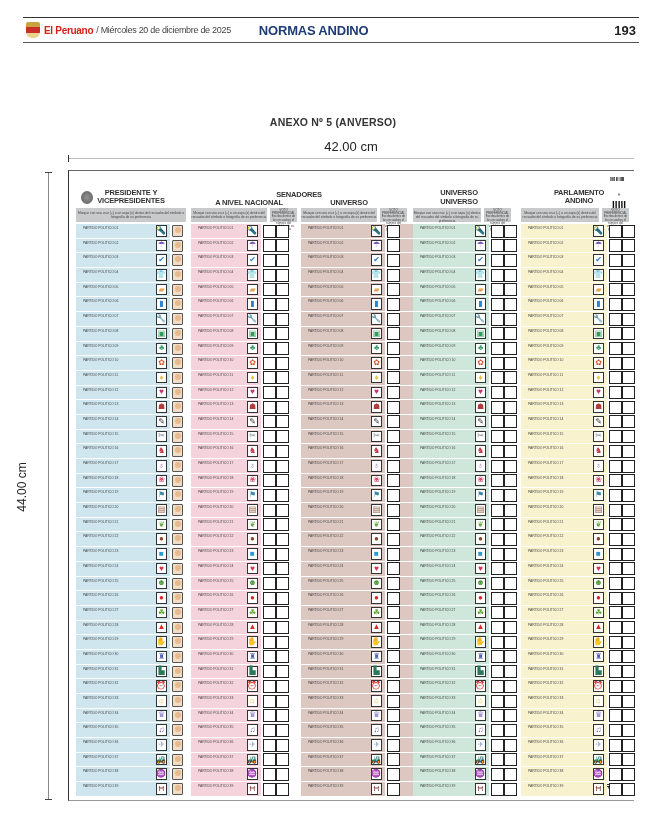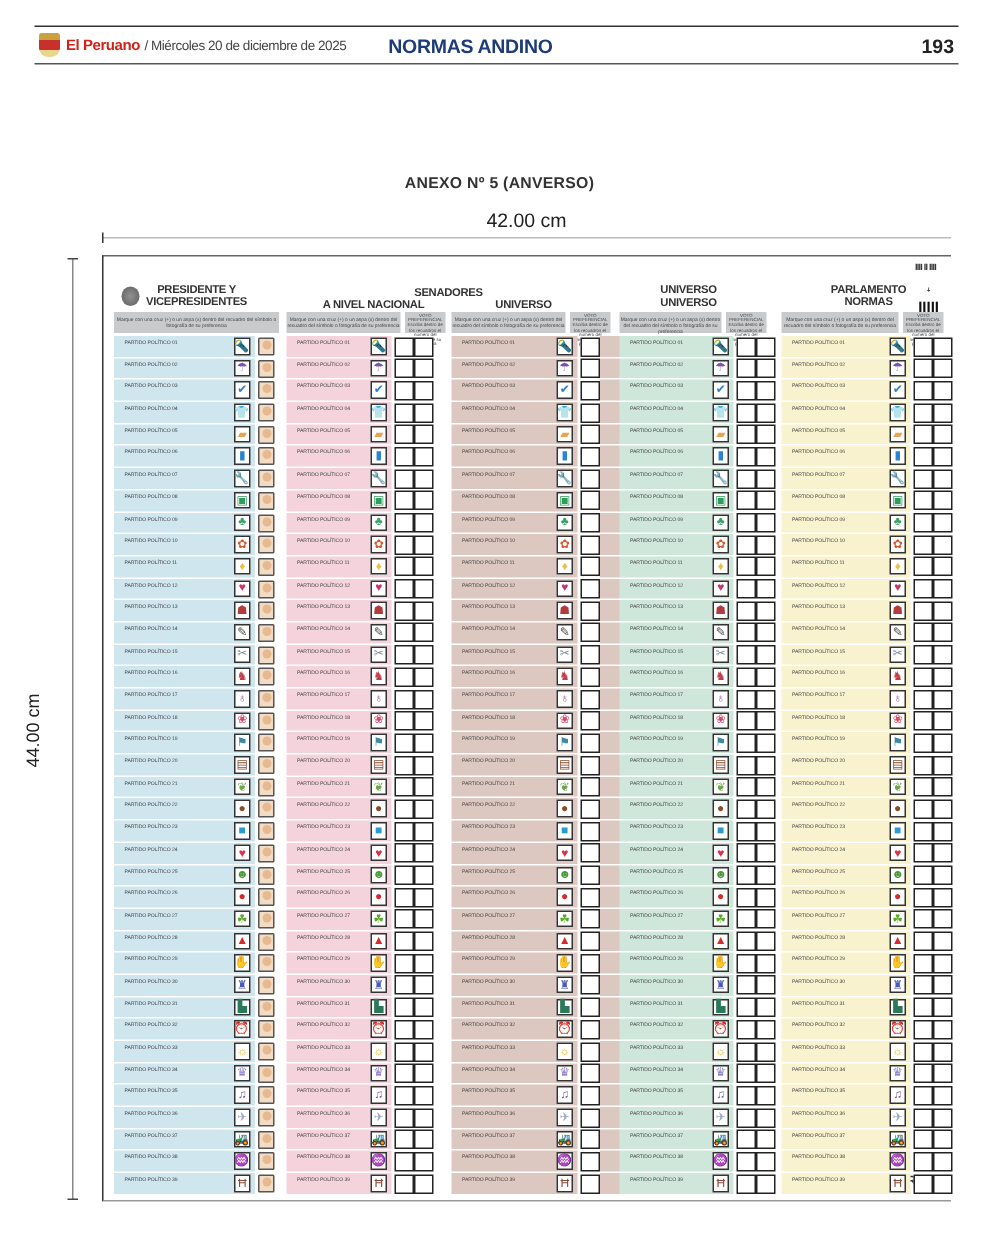--- a/index.html
+++ b/index.html
@@ -56,21 +56,21 @@
   <div class="bar" style="right:10px;top:5px">IIII II IIII</div>
   <div class="onpe"><span style="font-size:7px;color:#444">ꜜ</span><br><span>IIIII</span></div>
   <div class="bar" style="left:10px;bottom:8px">III IIIII</div>
   <div class="univ">UNIVERSO</div>
 <div class="stitle" style="left: 7px; top: 18px; width: 110px;">PRESIDENTE Y VICEPRESIDENTES</div>
     <div class="stitle" style="left: 140px; top: 28px; width: 80px;">A NIVEL NACIONAL</div>
     <div class="stitle" style="left: 200px; top: 20px; width: 60px;">SENADORES</div>
     <div class="stitle" style="left: 250px; top: 28px; width: 60px;">UNIVERSO</div>
     <div class="stitle" style="left: 360px; top: 18px; width: 60px;">UNIVERSO</div>
     <div class="stitle" style="left: 360px; top: 27px; width: 60px;">UNIVERSO</div>
-    <div class="stitle" style="left: 475px; top: 18px; width: 70px;">PARLAMENTO NORMAS</div>
+    <div class="stitle" style="left: 475px; top: 18px; width: 70px;">PARLAMENTO ANDINO</div>
     <div class="instr" style="left: 7px; top: 37px; width: 110px;">Marque con una cruz (+) o un aspa (x) dentro del recuadro del símbolo o fotografía de su preferencia</div>
     <div class="rows" style="left: 7px;">
       <div class="row">
         <div style="display: flex; background: rgb(207, 230, 239); width: 94px;">
           <div class="pname" style="width: 80px;">PARTIDO POLÍTICO 01</div>
           <div class="ic" style="color: rgb(136, 136, 136);">🔦</div>
         </div>
         <div class="ph"></div>
       </div>
       <div class="row">

